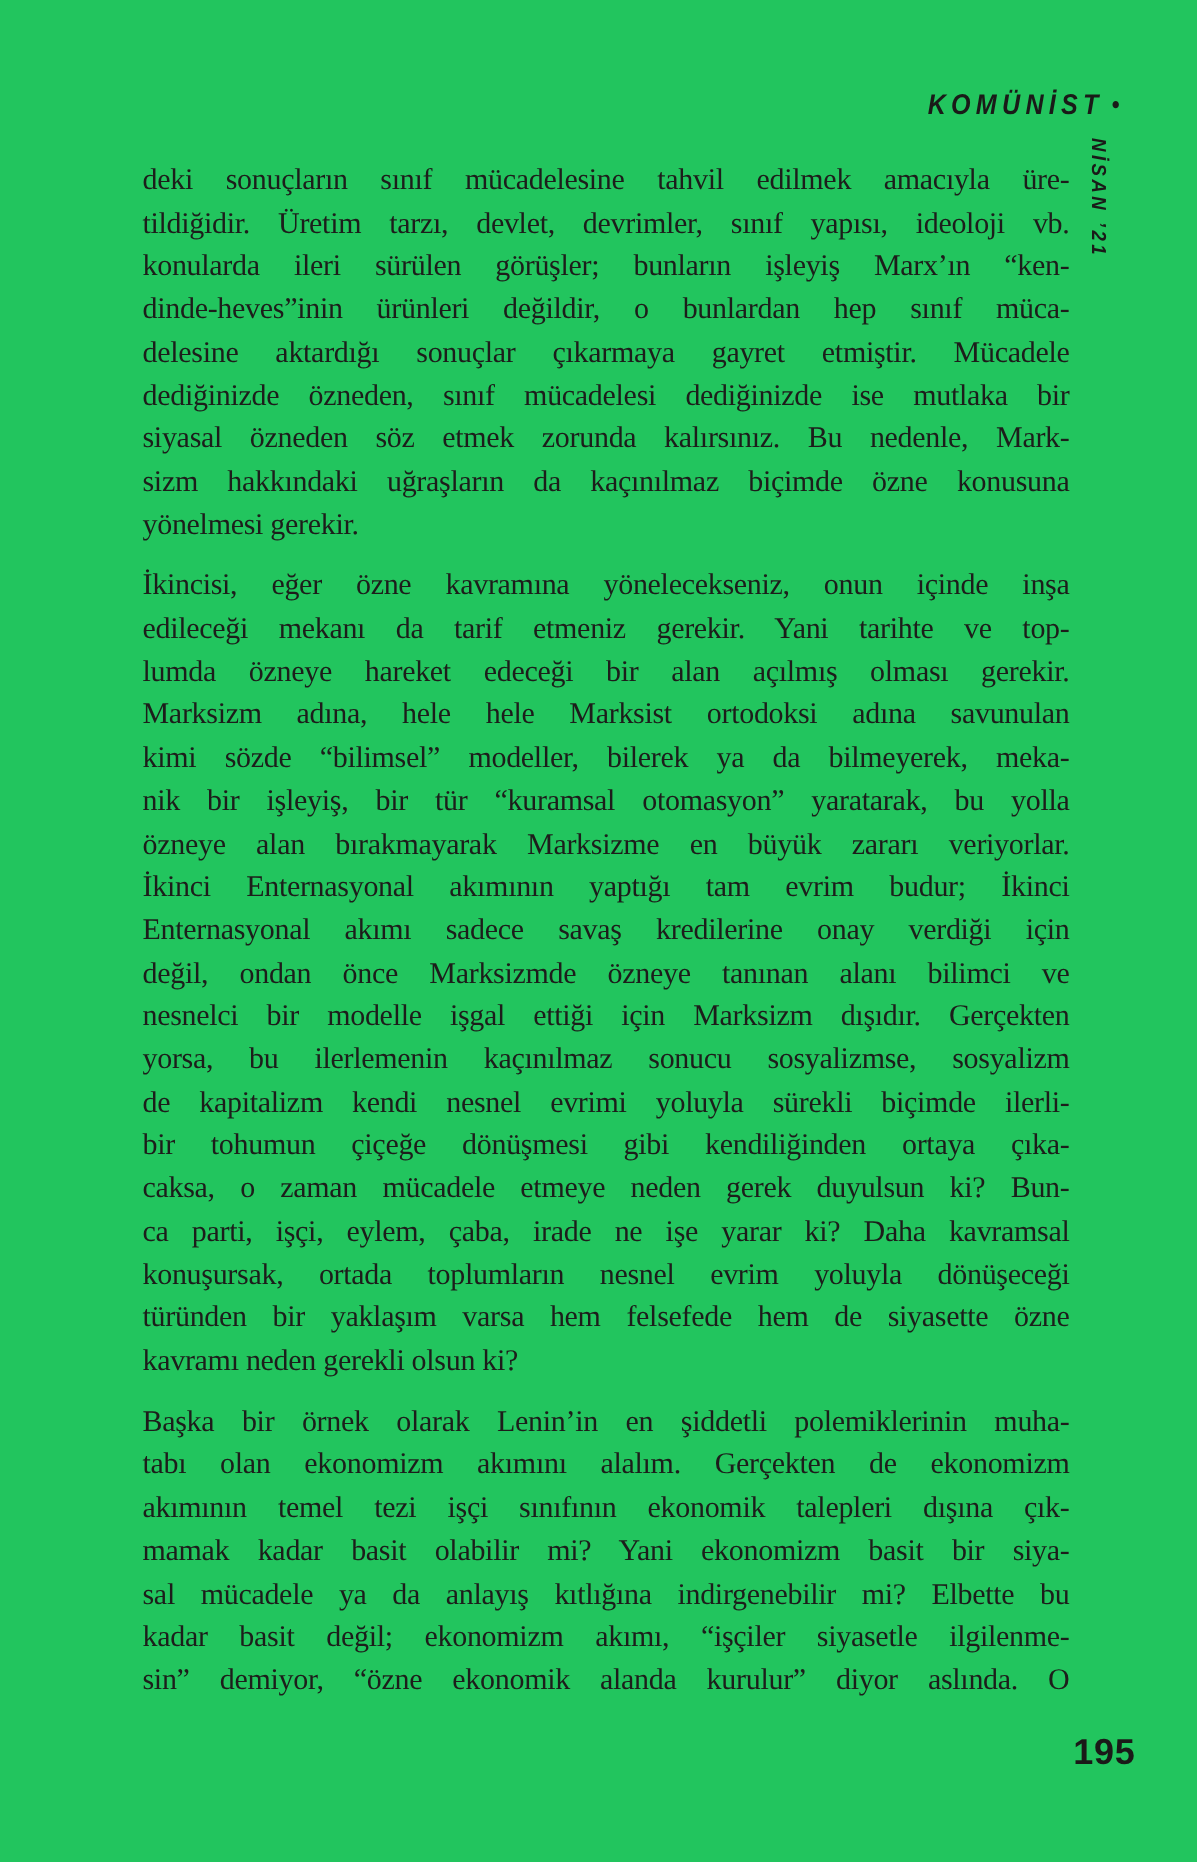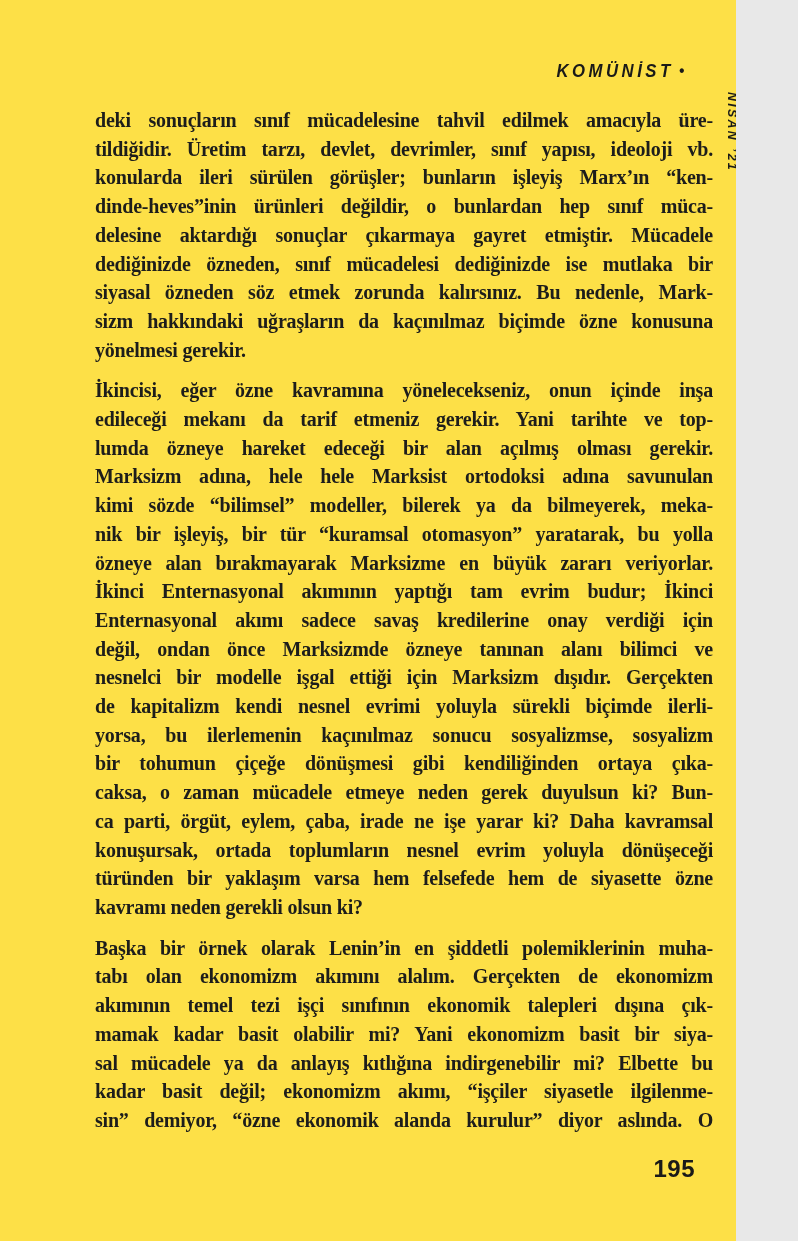--- a/index.html
+++ b/index.html
@@ -2,23 +2,23 @@
 <html><head>
 <meta charset="utf-8">
 <style>
   html, body {
     margin: 0;
     padding: 0;
     background: #e8e8e8;
   }
   .page {
     position: relative;
-    width: 736px;
+    width: 798px;
     height: 1241px;
-    background: #fde047;
+    background: #22c55e;
     overflow: hidden;
     font-family: "Liberation Serif", "DejaVu Serif", serif;
     color: #1d1d1b;
   }
   .running-head {
     position: absolute;
     top: 60px;
     right: 52px;
     font-family: "Liberation Sans", "DejaVu Sans", sans-serif;
     font-style: italic;
@@ -59,21 +59,20 @@
   .paragraph {
     margin: 0 0 12px 0;
   }
   .line {
     font-size: 20px;
     line-height: 28.7px;
     letter-spacing: -0.2px;
     text-align: justify;
     text-align-last: justify;
     white-space: nowrap;
-    font-weight: bold;
   }
   .line.last {
     text-align-last: left;
   }
   .page-number {
     position: absolute;
     right: 41px;
     top: 1155px;
     font-family: "Liberation Sans", "DejaVu Sans", sans-serif;
     font-weight: 600;
@@ -110,25 +109,25 @@
         <div class="line">edileceği mekanı da tarif etmeniz gerekir. Yani tarihte ve top-</div>
         <div class="line">lumda özneye hareket edeceği bir alan açılmış olması gerekir.</div>
         <div class="line">Marksizm adına, hele hele Marksist ortodoksi adına savunulan</div>
         <div class="line">kimi sözde “bilimsel” modeller, bilerek ya da bilmeyerek, meka-</div>
         <div class="line">nik bir işleyiş, bir tür “kuramsal otomasyon” yaratarak, bu yolla</div>
         <div class="line">özneye alan bırakmayarak Marksizme en büyük zararı veriyorlar.</div>
         <div class="line">İkinci Enternasyonal akımının yaptığı tam evrim budur; İkinci</div>
         <div class="line">Enternasyonal akımı sadece savaş kredilerine onay verdiği için</div>
         <div class="line">değil, ondan önce Marksizmde özneye tanınan alanı bilimci ve</div>
         <div class="line">nesnelci bir modelle işgal ettiği için Marksizm dışıdır. Gerçekten</div>
+        <div class="line">yorsa, bu ilerlemenin kaçınılmaz sonucu sosyalizmse, sosyalizm</div>
         <div class="line">de kapitalizm kendi nesnel evrimi yoluyla sürekli biçimde ilerli-</div>
-        <div class="line">yorsa, bu ilerlemenin kaçınılmaz sonucu sosyalizmse, sosyalizm</div>
         <div class="line">bir tohumun çiçeğe dönüşmesi gibi kendiliğinden ortaya çıka-</div>
         <div class="line">caksa, o zaman mücadele etmeye neden gerek duyulsun ki? Bun-</div>
-        <div class="line">ca parti, örgüt, eylem, çaba, irade ne işe yarar ki? Daha kavramsal</div>
+        <div class="line">ca parti, işçi, eylem, çaba, irade ne işe yarar ki? Daha kavramsal</div>
         <div class="line">konuşursak, ortada toplumların nesnel evrim yoluyla dönüşeceği</div>
         <div class="line">türünden bir yaklaşım varsa hem felsefede hem de siyasette özne</div>
         <div class="line last">kavramı neden gerekli olsun ki?</div>
       </div>
       <div class="paragraph">
         <div class="line">Başka bir örnek olarak Lenin’in en şiddetli polemiklerinin muha-</div>
         <div class="line">tabı olan ekonomizm akımını alalım. Gerçekten de ekonomizm</div>
         <div class="line">akımının temel tezi işçi sınıfının ekonomik talepleri dışına çık-</div>
         <div class="line">mamak kadar basit olabilir mi? Yani ekonomizm basit bir siya-</div>
         <div class="line">sal mücadele ya da anlayış kıtlığına indirgenebilir mi? Elbette bu</div>

